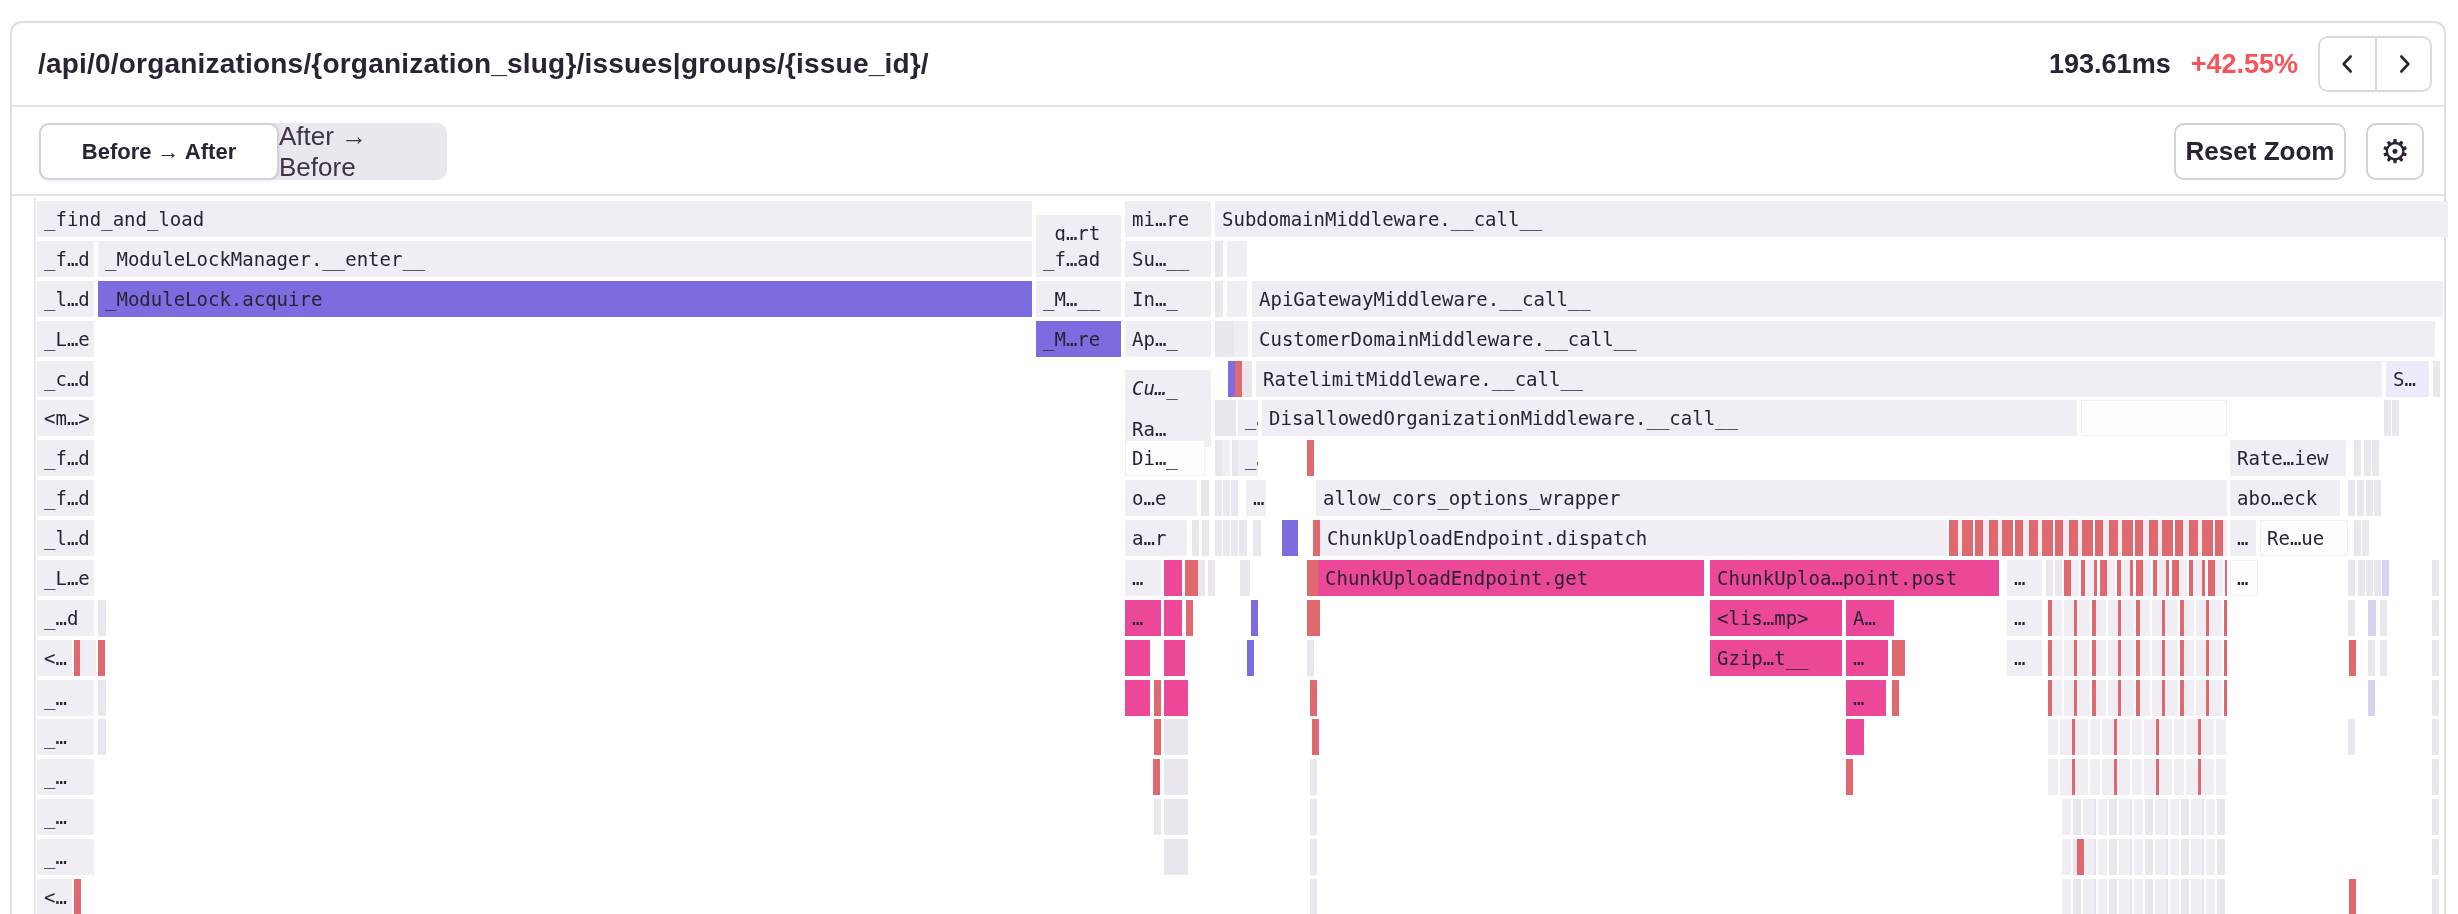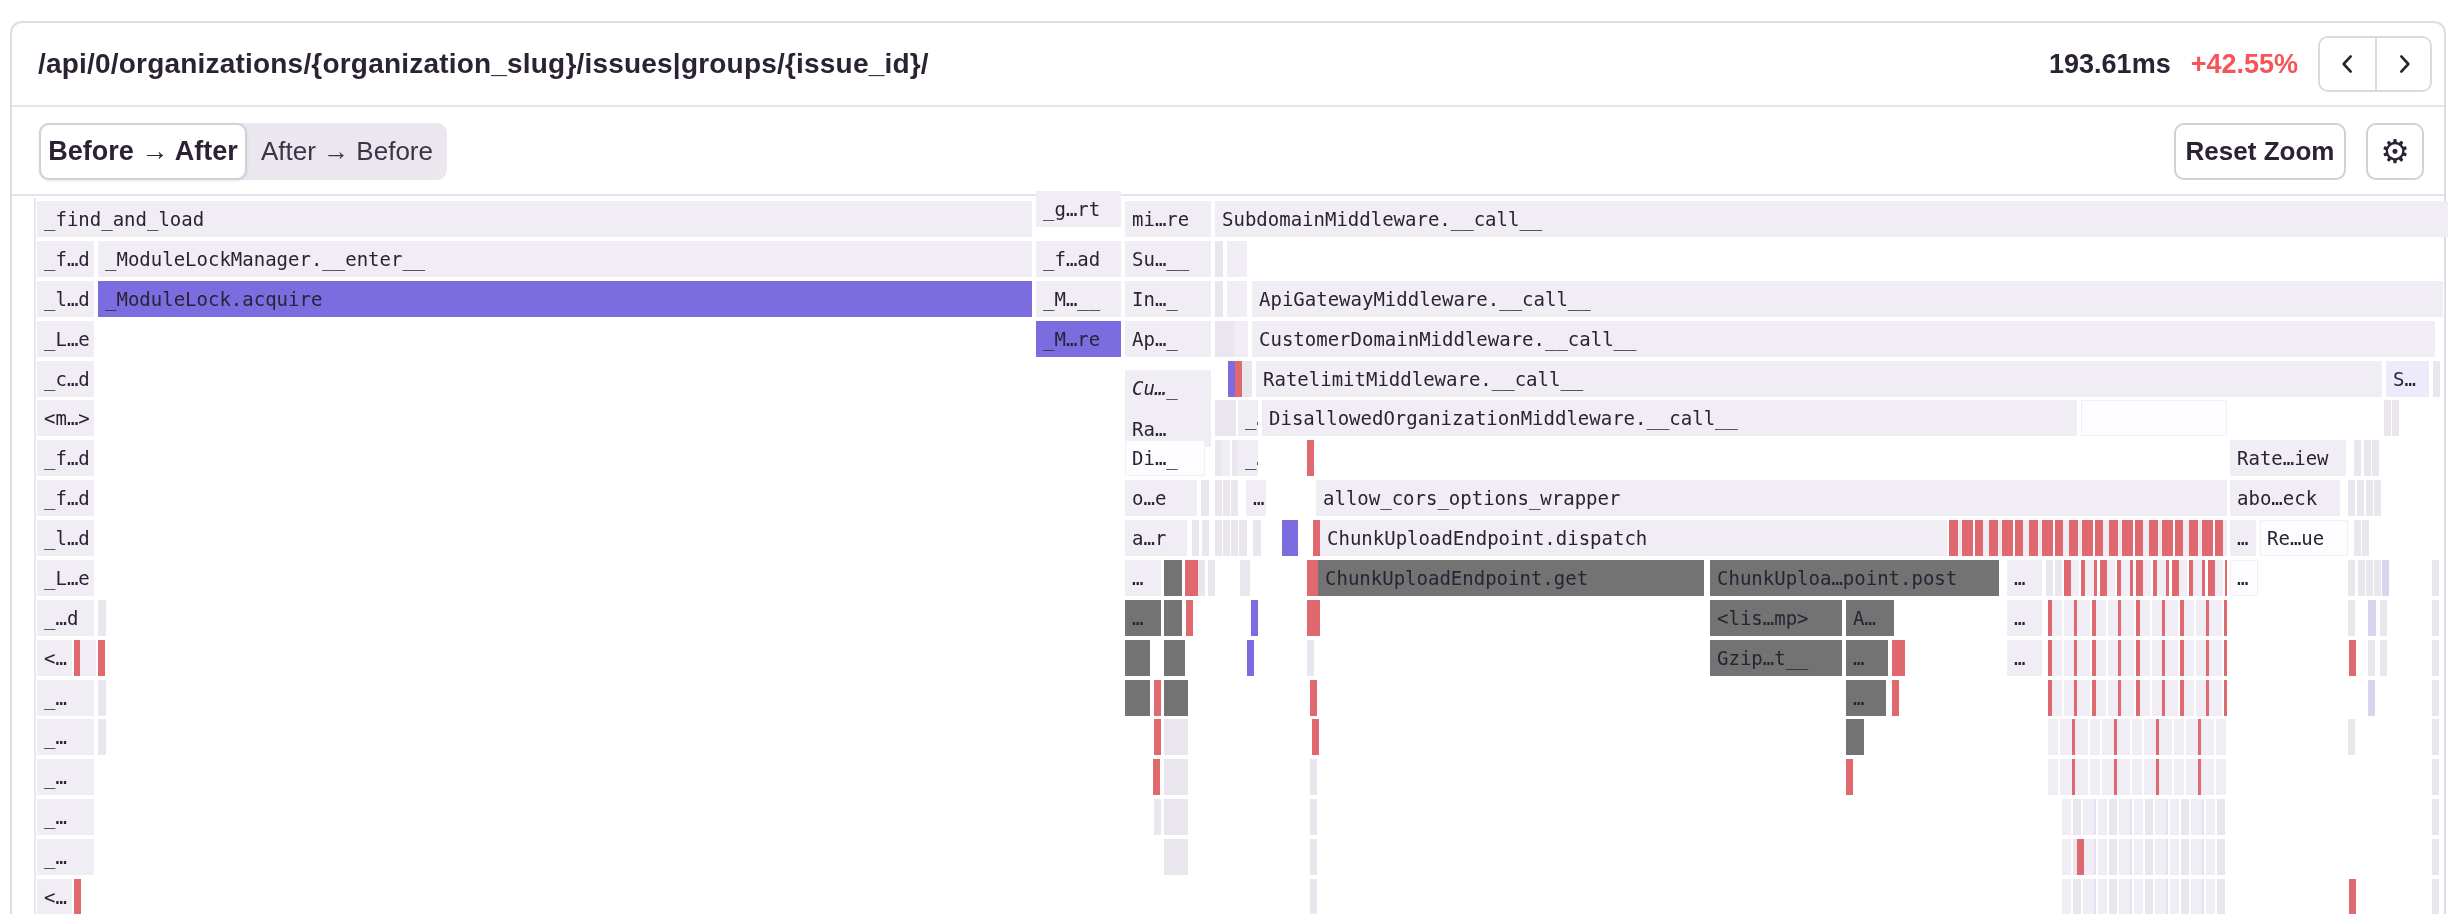--- a/index.html
+++ b/index.html
@@ -12,22 +12,22 @@
   .path{position:absolute;left:26px;top:0;line-height:82px;font-size:28px;font-weight:600;letter-spacing:.2px;white-space:nowrap;}
   .hright{position:absolute;right:12px;top:0;height:82px;display:flex;align-items:center;gap:20px;}
   .dur{font-size:27px;font-weight:600;color:#2b2233;}
   .delta{font-size:27px;font-weight:600;color:#f55459;}
   .navgrp{display:flex;border:2px solid #dcd7e1;border-radius:10px;overflow:hidden;height:56px;box-sizing:border-box;background:#fff;}
   .navbtn{width:55px;height:100%;display:flex;align-items:center;justify-content:center;background:#fff;border:none;cursor:pointer;padding:0;}
   .navbtn + .navbtn{border-left:2px solid #dcd7e1;}
   
   .toolrow{position:absolute;left:0;top:84px;width:100%;height:89px;border-bottom:2px solid #e7e3eb;box-sizing:border-box;}
   .seg{position:absolute;left:27px;top:16px;width:408px;height:57px;background:#eae7ef;border-radius:10px;display:flex;}
-  .seg-on{width:208px;height:57px;background:#fff;border:2px solid #d4cfda;border-radius:10px;box-sizing:border-box;
-          font-weight:700;font-size:27px;color:#2b2233;display:flex;align-items:center;justify-content:center;
+  .seg-on{width:240px;height:57px;background:#fff;border:2px solid #d4cfda;border-radius:10px;box-sizing:border-box;
+          font-weight:700;font-size:22px;color:#2b2233;display:flex;align-items:center;justify-content:center;
           box-shadow:0 1px 3px rgba(40,30,60,.10);cursor:pointer;}
   .seg-off{flex:1;display:flex;align-items:center;justify-content:center;font-size:26px;color:#3e3446;cursor:pointer;}
   .search{position:absolute;left:475px;top:16px;width:1667px;height:57px;border:2px solid #d4cfda;border-radius:10px;
           box-sizing:border-box;background:#fff;}
   .search input{position:absolute;left:58px;top:3px;height:47px;width:1540px;border:none;outline:none;background:transparent;
           font-size:26px;color:#2b2233;font-family:"Liberation Sans",sans-serif;}
   .search input::placeholder{color:#90819f;}
   .sicon{position:absolute;left:16px;top:13px;}
   .iicon{position:absolute;right:13px;top:12px;cursor:pointer;}
   .btn{position:absolute;top:16px;height:57px;border:2px solid #d4cfda;border-radius:10px;background:#fff;box-sizing:border-box;
@@ -38,21 +38,21 @@
   
   .fg{position:absolute;left:0;top:0;width:100%;height:100%;}
   .vline{position:absolute;left:22px;top:175px;width:2px;height:755px;background:#eae6ee;}
   .fr{position:absolute;box-sizing:border-box;font:19px/36px "DejaVu Sans Mono",monospace;color:#2b2233;
       padding-left:7px;overflow:hidden;white-space:nowrap;}
   .c-g{background:#f0eef4;}
   .c-G{background:#e9e6ee;}
   .c-w{background:#fdfcfe;box-shadow:inset 0 0 0 1px #f1eef5;}
   .c-p{background:#7b6ce0;}
   .c-P{background:#7b6ce0;}
-  .c-r{background:#737373;}
+  .c-r{background:#ec4899;}
   .c-R{background:#e0696f;}
   .c-l{background:#d8d4f0;}
   .c-s{background:#eceafb;}
   .c-d1{background:repeating-linear-gradient(90deg,#e0696f 0 9px,#f0eef4 9px 13px,#e0696f 13px 24px,#fff 24px 26px,#e0696f 26px 34px,#f0eef4 34px 40px);}
   .c-d2{background:repeating-linear-gradient(90deg,#e0696f 0 7px,#f0eef4 7px 15px,#fff 15px 17px,#e0696f 17px 21px,#f0eef4 21px 30px,#e0696f 30px 33px,#fff 33px 36px);}
   .c-d3{background:repeating-linear-gradient(90deg,#e0696f 0 4px,#f0eef4 4px 14px,#fff 14px 16px,#f0eef4 16px 26px,#e0696f 26px 29px,#f0eef4 29px 42px,#fff 42px 44px);}
   .c-d4{background:repeating-linear-gradient(90deg,#f0eef4 0 10px,#fff 10px 12px,#f0eef4 12px 24px,#e0696f 24px 27px,#f0eef4 27px 40px,#fff 40px 42px);}
   .c-dg{background:repeating-linear-gradient(90deg,#f0eef4 0 9px,#fff 9px 11px,#e9e6ee 11px 19px,#fff 19px 21px,#f0eef4 21px 32px,#e3e0f0 32px 34px,#fff 34px 36px);}
 </style>
 </head>
@@ -88,21 +88,21 @@
       </div>
       <button class="btn reset">Reset Zoom</button>
       <button class="btn gearbtn">
           <span>⚙</span>
         </button>
     </div>
 
     <div class="vline"></div>
     <div class="fg">
         <div class="fr c-g" style="left: 25px; top: 178px; width: 995px; height: 36px;">_find_and_load</div>
-        <div class="fr c-g" style="left: 1024px; top: 168px; width: 85px; height: 36px;">_g…rt</div>
+        <div class="fr c-g" style="left: 1024px; top: 192px; width: 85px; height: 36px;">_g…rt</div>
         <div class="fr c-g" style="left: 1113px; top: 178px; width: 86px; height: 36px;">mi…re</div>
         <div class="fr c-g" style="left: 1203px; top: 178px; width: 1233px; height: 36px;">SubdomainMiddleware.__call__</div>
         <div class="fr c-g" style="left: 25px; top: 218px; width: 57px; height: 36px;">_f…d</div>
         <div class="fr c-g" style="left: 86px; top: 218px; width: 934px; height: 36px;">_ModuleLockManager.__enter__</div>
         <div class="fr c-g" style="left: 1024px; top: 218px; width: 85px; height: 36px;">_f…ad</div>
         <div class="fr c-g" style="left: 1113px; top: 218px; width: 86px; height: 36px;">Su…__</div>
         <div class="fr c-G" style="left: 1203px; top: 218px; width: 8px; height: 36px;"></div>
         <div class="fr c-g" style="left: 1215px; top: 218px; width: 20px; height: 36px;"></div>
         <div class="fr c-g" style="left: 25px; top: 258px; width: 57px; height: 36px;">_l…d</div>
         <div class="fr c-p" style="left: 86px; top: 258px; width: 934px; height: 36px;">_ModuleLock.acquire</div>

